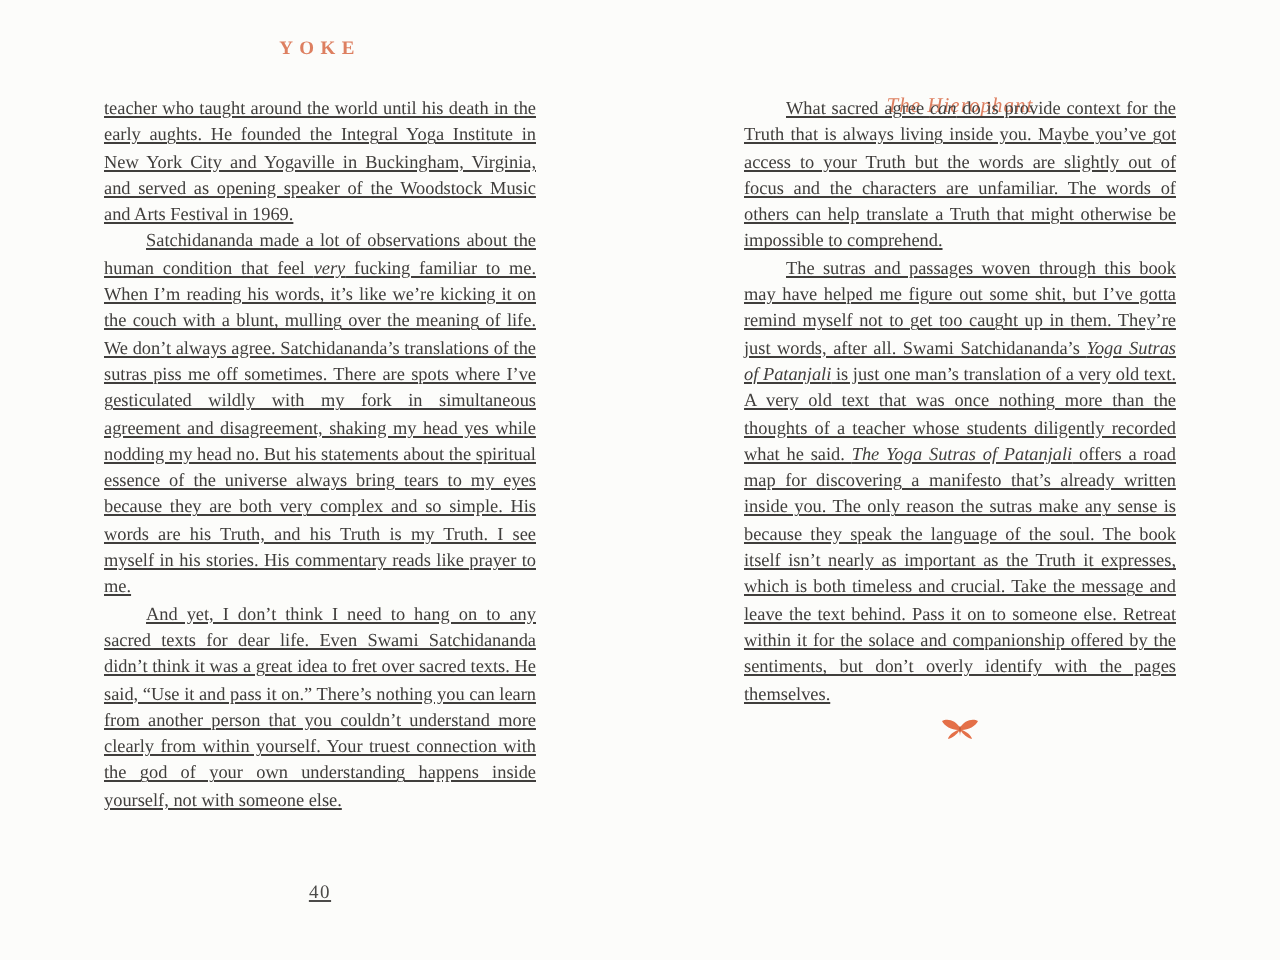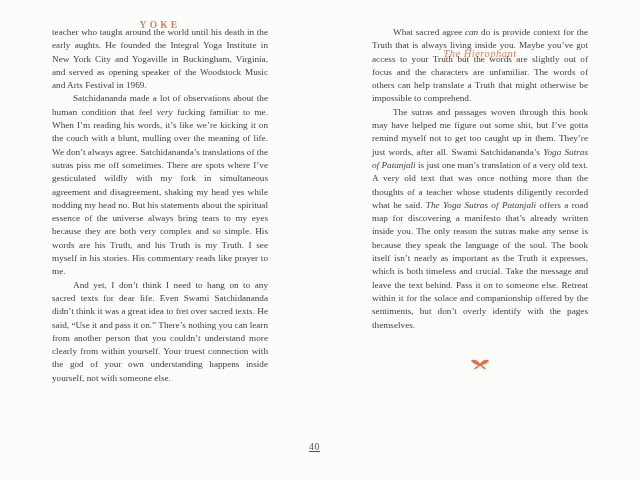--- a/index.html
+++ b/index.html
@@ -21,30 +21,30 @@
     text-align: center; color: #dd7f60;
   }
   .rh-book-title {
     font-size: 9.5px; font-weight: bold; letter-spacing: 3.2px;
     text-transform: uppercase;
   }
   .rh-chapter-title {
     font-size: 10.5px; font-style: italic; letter-spacing: 0.5px; margin-top: 28px;
   }
   .text-block {
-    position: absolute; top: 26px; left: 52px; width: 216px;
+    position: absolute; top: 48px; left: 52px; width: 216px;
     text-align: justify; text-justify: inter-word;
-    font-size: 9.2px; line-height: 13.3px;
+    font-size: 9.2px; line-height: 13.3px; text-decoration: underline;
   }
   .text-block p { margin: 0; padding: 0; }
   .text-block p.indent { text-indent: 21px; }
   .text-block em { font-style: italic; }
   .page-number {
     position: absolute; top: 442px; left: 0; width: 100%;
-    text-align: right; font-size: 9.5px; letter-spacing: 0.8px;
+    text-align: center; font-size: 9.5px; letter-spacing: 0.8px;
     color: #4c4b49;
     text-decoration: underline;
   }
   .ornament {
     position: absolute; top: 359px; left: 0; width: 100%;
     display: flex; justify-content: center;
   }
 </style>
 </head>
 <body>

